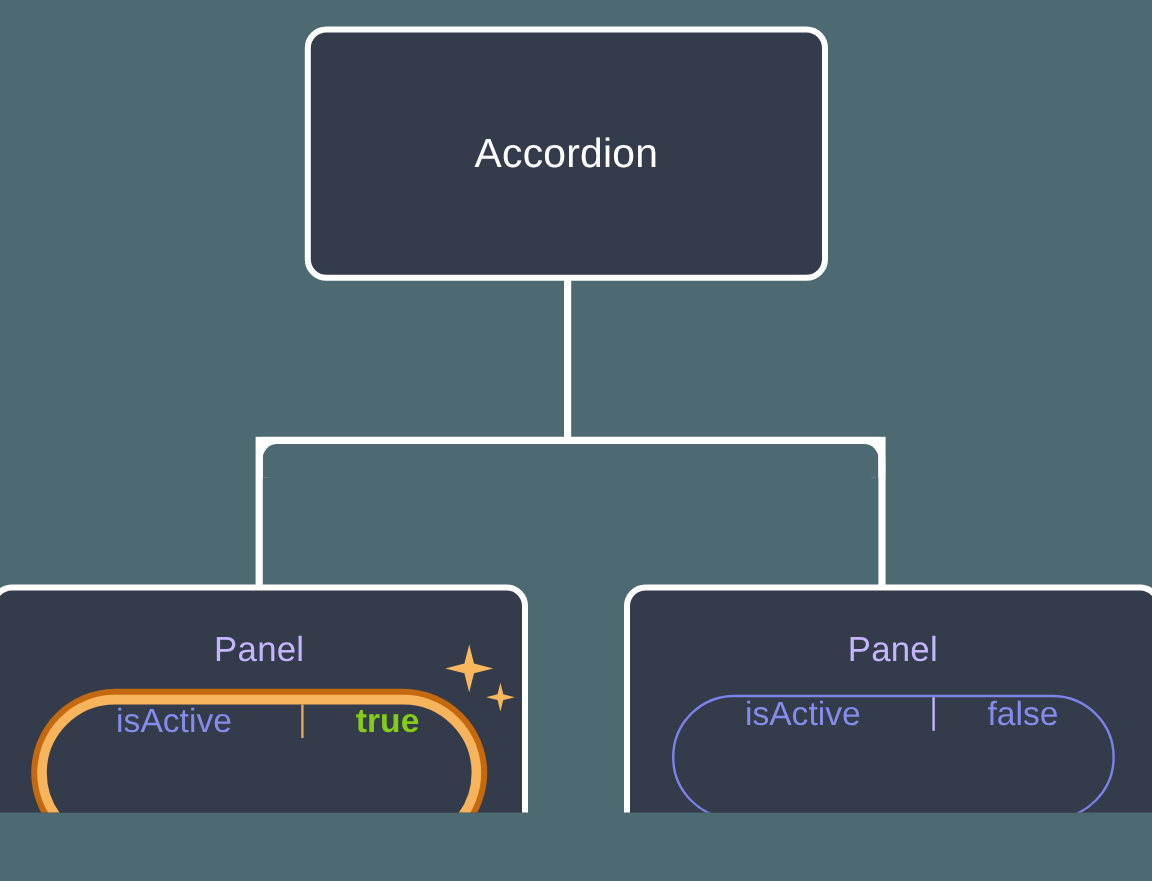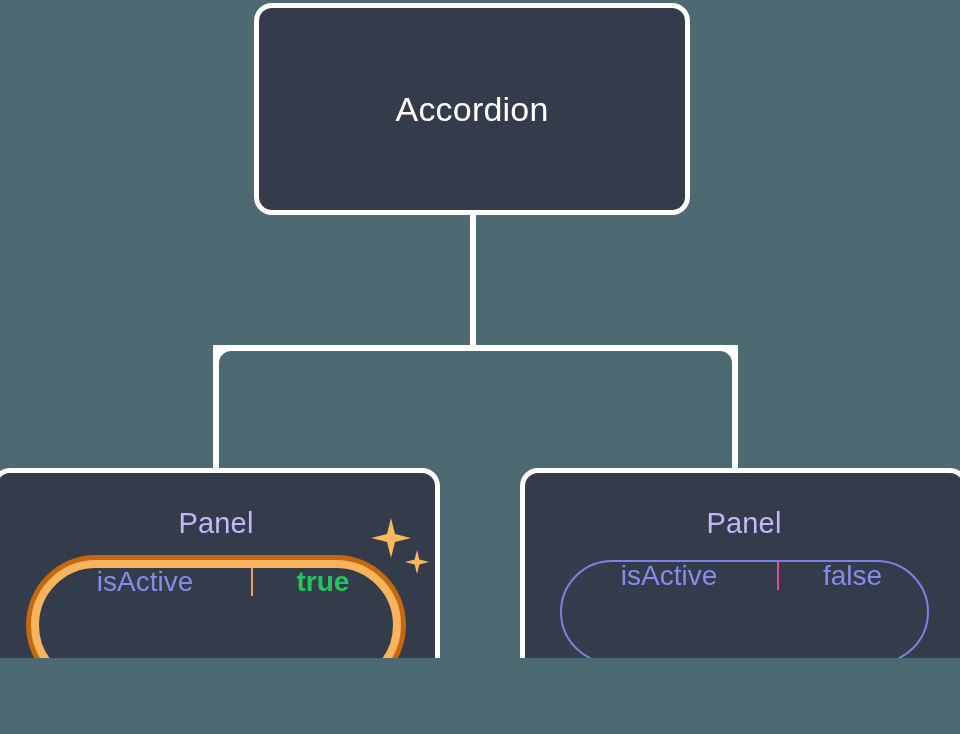--- a/index.html
+++ b/index.html
@@ -12,20 +12,21 @@
     overflow: hidden;
     background: #4d6a73;
     font-family: "Liberation Sans", sans-serif;
     -webkit-font-smoothing: antialiased;
   }
   #stage {
     position: relative;
     width: 960px;
     height: 658px;
     overflow: hidden;
+    margin-top: 19px;
   }
 
   
   .conn {
     position: absolute;
     background: #ffffff;
   }
   .conn-stem {
     left: 470px;
     top: 214px;
@@ -150,41 +151,41 @@
     border: 8px solid #f8b45c;
     box-shadow: 0 0 0 5px #c4690f;
   }
   .pill-active .pill-key {
     flex: 0 0 212px;
     color: #868cec;
     font-weight: 400;
   }
   .pill-active .pill-val {
     flex: 1 1 auto;
-    color: #22c55e;
+    color: #84cc16;
     font-weight: 700;
     border-left: 2px solid #e8a55a;
   }
 
   
   .pill-plain {
     width: 369px;
     height: 104px;
     border: 2px solid #7b82e8;
   }
   .pill-plain .pill-key {
     flex: 0 0 215px;
     color: #868cec;
     font-weight: 400;
   }
   .pill-plain .pill-val {
     flex: 1 1 auto;
     color: #868cec;
     font-weight: 400;
-    border-left: 2px solid #ec4899;
+    border-left: 2px solid #c4b5fd;
   }
 
   
   .sparkles {
     position: absolute;
     right: -40px;
     top: -42px;
     width: 70px;
     height: 70px;
     pointer-events: none;

